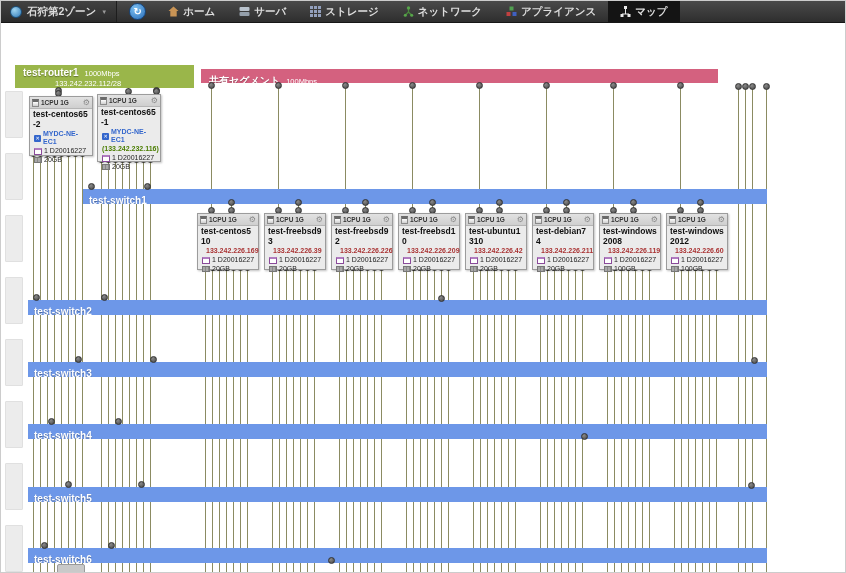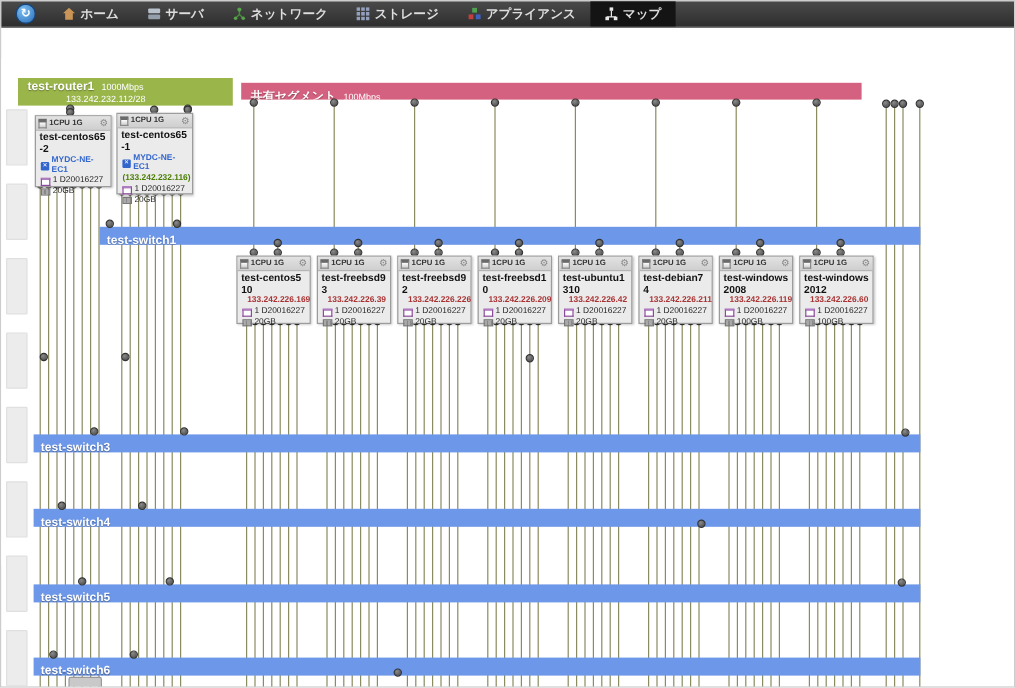--- a/index.html
+++ b/index.html
@@ -68,62 +68,67 @@
   .ram-ic { width:8px; height:6px; background:repeating-linear-gradient(90deg,#a8a8a8 0 2px,#888 2px 3px); border:1px solid #777; flex:none; }
 
   .partial { position:absolute; background:#c9c9c9; border:1px solid #9a9a9a; border-radius:2px; z-index:2; }
 </style>
 </head>
 <body>
 
 <div id="screen">
 
   <div id="nav">
+    <div id="zone">
+      <span class="globe"></span>
+      <span>石狩第2ゾーン</span>
+      <span class="caret">▼</span>
+    </div>
     <div id="refresh">↻</div>
 
     <div class="nav-item">
       <svg width="11" height="11">
           <path d="M5.5 0.5 L10.5 5 H8.7 V10.5 H2.3 V5 H0.5 Z" fill="#c99455"></path>
         </svg>
       <span>ホーム</span>
     </div>
     <div class="nav-item">
       <svg width="11" height="11">
           <rect x="0.5" y="1" width="10" height="4" rx="1" fill="#b9c2cc"></rect>
           <rect x="0.5" y="6" width="10" height="4" rx="1" fill="#949fab"></rect>
         </svg>
       <span>サーバ</span>
-    </div>
-    <div class="nav-item">
-      <svg width="11" height="11">
-          <path d="M5.5 3 V6 M5.5 6 L2.5 9 M5.5 6 L8.5 9" stroke="#4a8a3d" stroke-width="1.2" fill="none"></path>
-          <circle cx="5.5" cy="2" r="1.7" fill="#57a54a"></circle>
-          <circle cx="2.3" cy="9.2" r="1.5" fill="#57a54a"></circle>
-          <circle cx="8.7" cy="9.2" r="1.5" fill="#57a54a"></circle>
-        </svg>
-      <span>ネットワーク</span>
     </div>
     <div class="nav-item">
       <svg width="11" height="11">
           <g fill="#93a0bd">
             <rect x="0" y="0" width="3" height="3"></rect>
             <rect x="4" y="0" width="3" height="3"></rect>
             <rect x="8" y="0" width="3" height="3"></rect>
             <rect x="0" y="4" width="3" height="3"></rect>
             <rect x="4" y="4" width="3" height="3"></rect>
             <rect x="8" y="4" width="3" height="3"></rect>
             <rect x="0" y="8" width="3" height="3"></rect>
             <rect x="4" y="8" width="3" height="3"></rect>
             <rect x="8" y="8" width="3" height="3"></rect>
           </g>
         </svg>
       <span>ストレージ</span>
     </div>
     <div class="nav-item">
       <svg width="11" height="11">
+          <path d="M5.5 3 V6 M5.5 6 L2.5 9 M5.5 6 L8.5 9" stroke="#4a8a3d" stroke-width="1.2" fill="none"></path>
+          <circle cx="5.5" cy="2" r="1.7" fill="#57a54a"></circle>
+          <circle cx="2.3" cy="9.2" r="1.5" fill="#57a54a"></circle>
+          <circle cx="8.7" cy="9.2" r="1.5" fill="#57a54a"></circle>
+        </svg>
+      <span>ネットワーク</span>
+    </div>
+    <div class="nav-item">
+      <svg width="11" height="11">
           <rect x="3.5" y="0.5" width="4" height="4" fill="#50a050"></rect>
           <rect x="0.5" y="6" width="4" height="4" fill="#c04040"></rect>
           <rect x="6.5" y="6" width="4" height="4" fill="#4060c0"></rect>
         </svg>
       <span>アプライアンス</span>
     </div>
     <div class="nav-item active">
       <svg width="11" height="11">
           <path d="M5.5 3 V6 M2 10 V8 H9 V10 M5.5 6 V8" stroke="#e8e8e8" stroke-width="1" fill="none"></path>
           <rect x="4" y="0" width="3" height="3" fill="#e8e8e8"></rect>
@@ -140,20 +145,21 @@
       <div class="strip" style="left: 4px; top: 104px; height: 47px;"></div>
       <div class="strip" style="left: 4px; top: 166px; height: 47px;"></div>
       <div class="strip" style="left: 4px; top: 228px; height: 47px;"></div>
       <div class="strip" style="left: 4px; top: 290px; height: 47px;"></div>
       <div class="strip" style="left: 4px; top: 352px; height: 47px;"></div>
       <div class="strip" style="left: 4px; top: 414px; height: 47px;"></div>
       <div class="strip" style="left: 4px; top: 476px; height: 47px;"></div>
       <div class="bar" id="router-bar" style="left: 14px; top: 16px; width: 179px; height: 23px;"><span class="bname">test-router1</span><span class="bw">1000Mbps</span><div class="subnet">133.242.232.112/28</div></div>
       <div class="bar" id="segment-bar" style="left: 200px; top: 20px; width: 517px; height: 14px;"><span class="bname">共有セグメント</span><span class="bw">100Mbps</span></div>
       <div class="bar switch-bar" id="sw0" style="left: 82px; top: 140px; width: 684px; height: 15px;"><span class="bname">test-switch1</span></div>
+      <div class="bar switch-bar" id="sw1" style="left: 27px; top: 251px; width: 739px; height: 15px;"><span class="bname">test-switch2</span></div>
       <div class="bar switch-bar" id="sw2" style="left: 27px; top: 313px; width: 739px; height: 15px;"><span class="bname">test-switch3</span></div>
       <div class="bar switch-bar" id="sw3" style="left: 27px; top: 375px; width: 739px; height: 15px;"><span class="bname">test-switch4</span></div>
       <div class="bar switch-bar" id="sw4" style="left: 27px; top: 438px; width: 739px; height: 15px;"><span class="bname">test-switch5</span></div>
       <div class="bar switch-bar" id="sw5" style="left: 27px; top: 499px; width: 739px; height: 15px;"><span class="bname">test-switch6</span></div>
       <div class="node" style="left: 28px; top: 47px; width: 64px; height: 60px;">
         <div class="node-head">
           <span class="mini-pc"></span>
           <span class="spec">1CPU 1G</span>
           <span class="gear">⚙</span>
         </div>

